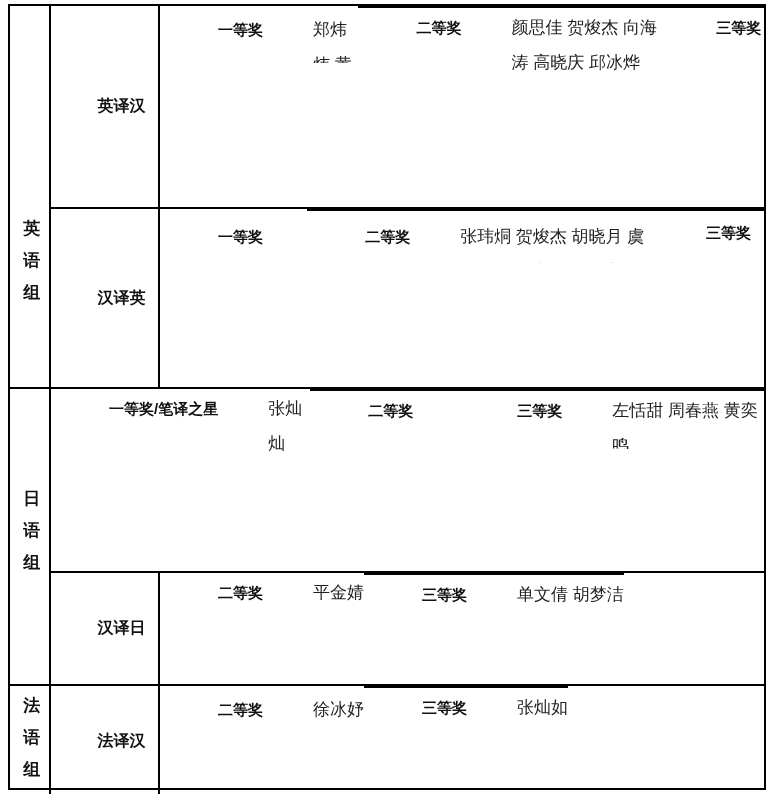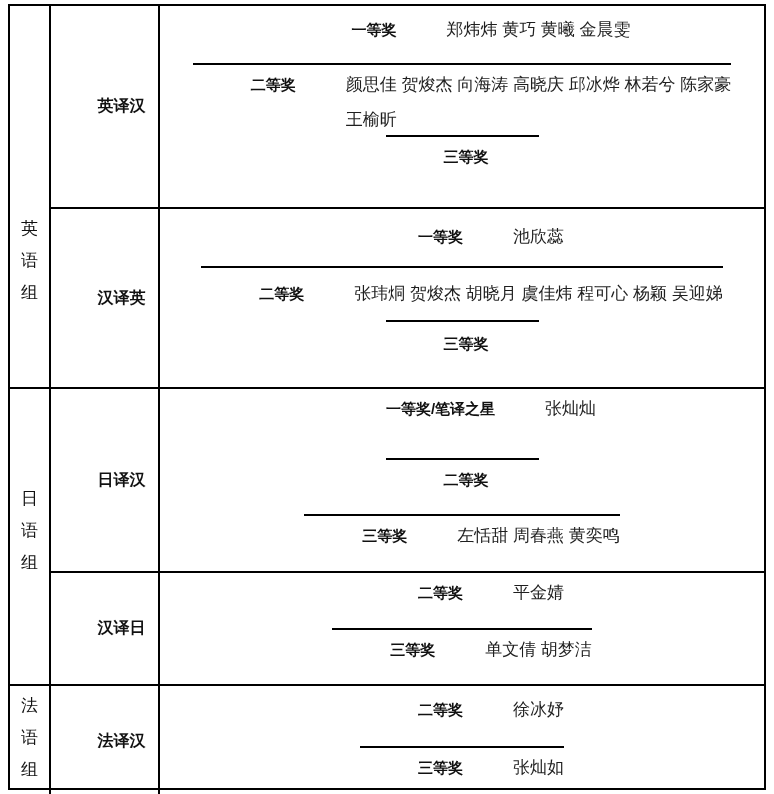--- a/index.html
+++ b/index.html
@@ -12,35 +12,35 @@
     position:absolute;left:8px;top:4px;width:758px;height:786px;
     border:2px solid #000;box-sizing:border-box;background:#fff;
   }
   .group-row{display:flex;box-sizing:border-box;}
   .group-row + .group-row{border-top:2px solid #000;}
   .group-cell{
     width:41px;flex:0 0 41px;border-right:2px solid #000;box-sizing:border-box;
     display:flex;justify-content:center;
   }
   .group-label{
-    width:1.25em;font-size:17px;font-weight:normal;line-height:32px;
-    word-break:break-all;text-align:center;color:#111;
+    width:1.25em;font-size:17px;font-weight:bold;line-height:32px;
+    word-break:break-all;text-align:right;color:#111;
   }
   .g-en .group-label{padding-top:207px;}
   .g-jp .group-label{padding-top:94px;}
   .g-fr .group-label{padding-top:4px;}
   .group-body{flex:1;display:flex;flex-direction:column;}
   .dir-row{display:flex;box-sizing:border-box;}
   .dir-row + .dir-row{border-top:2px solid #000;}
   .dir-cell{
     width:109px;flex:0 0 109px;border-right:2px solid #000;box-sizing:border-box;
     display:flex;align-items:center;justify-content:center;padding-left:34px;
   }
   .dir-label{font-size:16px;font-weight:bold;color:#111;}
-  .dir-body{flex:1;display:flex;flex-direction:column;align-items:center;}
+  .dir-body{flex:1;display:flex;flex-direction:row;}
   .award-row{
     box-sizing:border-box;display:flex;align-items:flex-start;
     padding-left:58px;padding-top:2px;overflow:hidden;
   }
   .award-row + .award-row{border-top:2px solid #000;}
   .tier{
     font-size:15px;font-weight:bold;line-height:35px;color:#111;
     flex:0 0 auto;margin-right:50px;white-space:nowrap;
   }
   .names{
@@ -105,23 +105,20 @@
     </div>
   </div>
 
   <div class="group-row g-jp">
     <div class="group-cell">
       <div class="group-label">日语组</div>
     </div>
     <div class="group-body">
 
       <div class="dir-row" style="height:182px;">
-        <div class="dir-cell">
-          <div class="dir-label">日译汉</div>
-        </div>
         <div class="dir-body">
           <div class="award-row" style="height:73px;">
             <span class="tier">一等奖/笔译之星</span>
             <span class="names">张灿灿</span>
           </div>
           <div class="award-row" style="height:58px;">
             <span class="tier">二等奖</span>
           </div>
           <div class="award-row" style="height:60px;">
             <span class="tier">三等奖</span>

